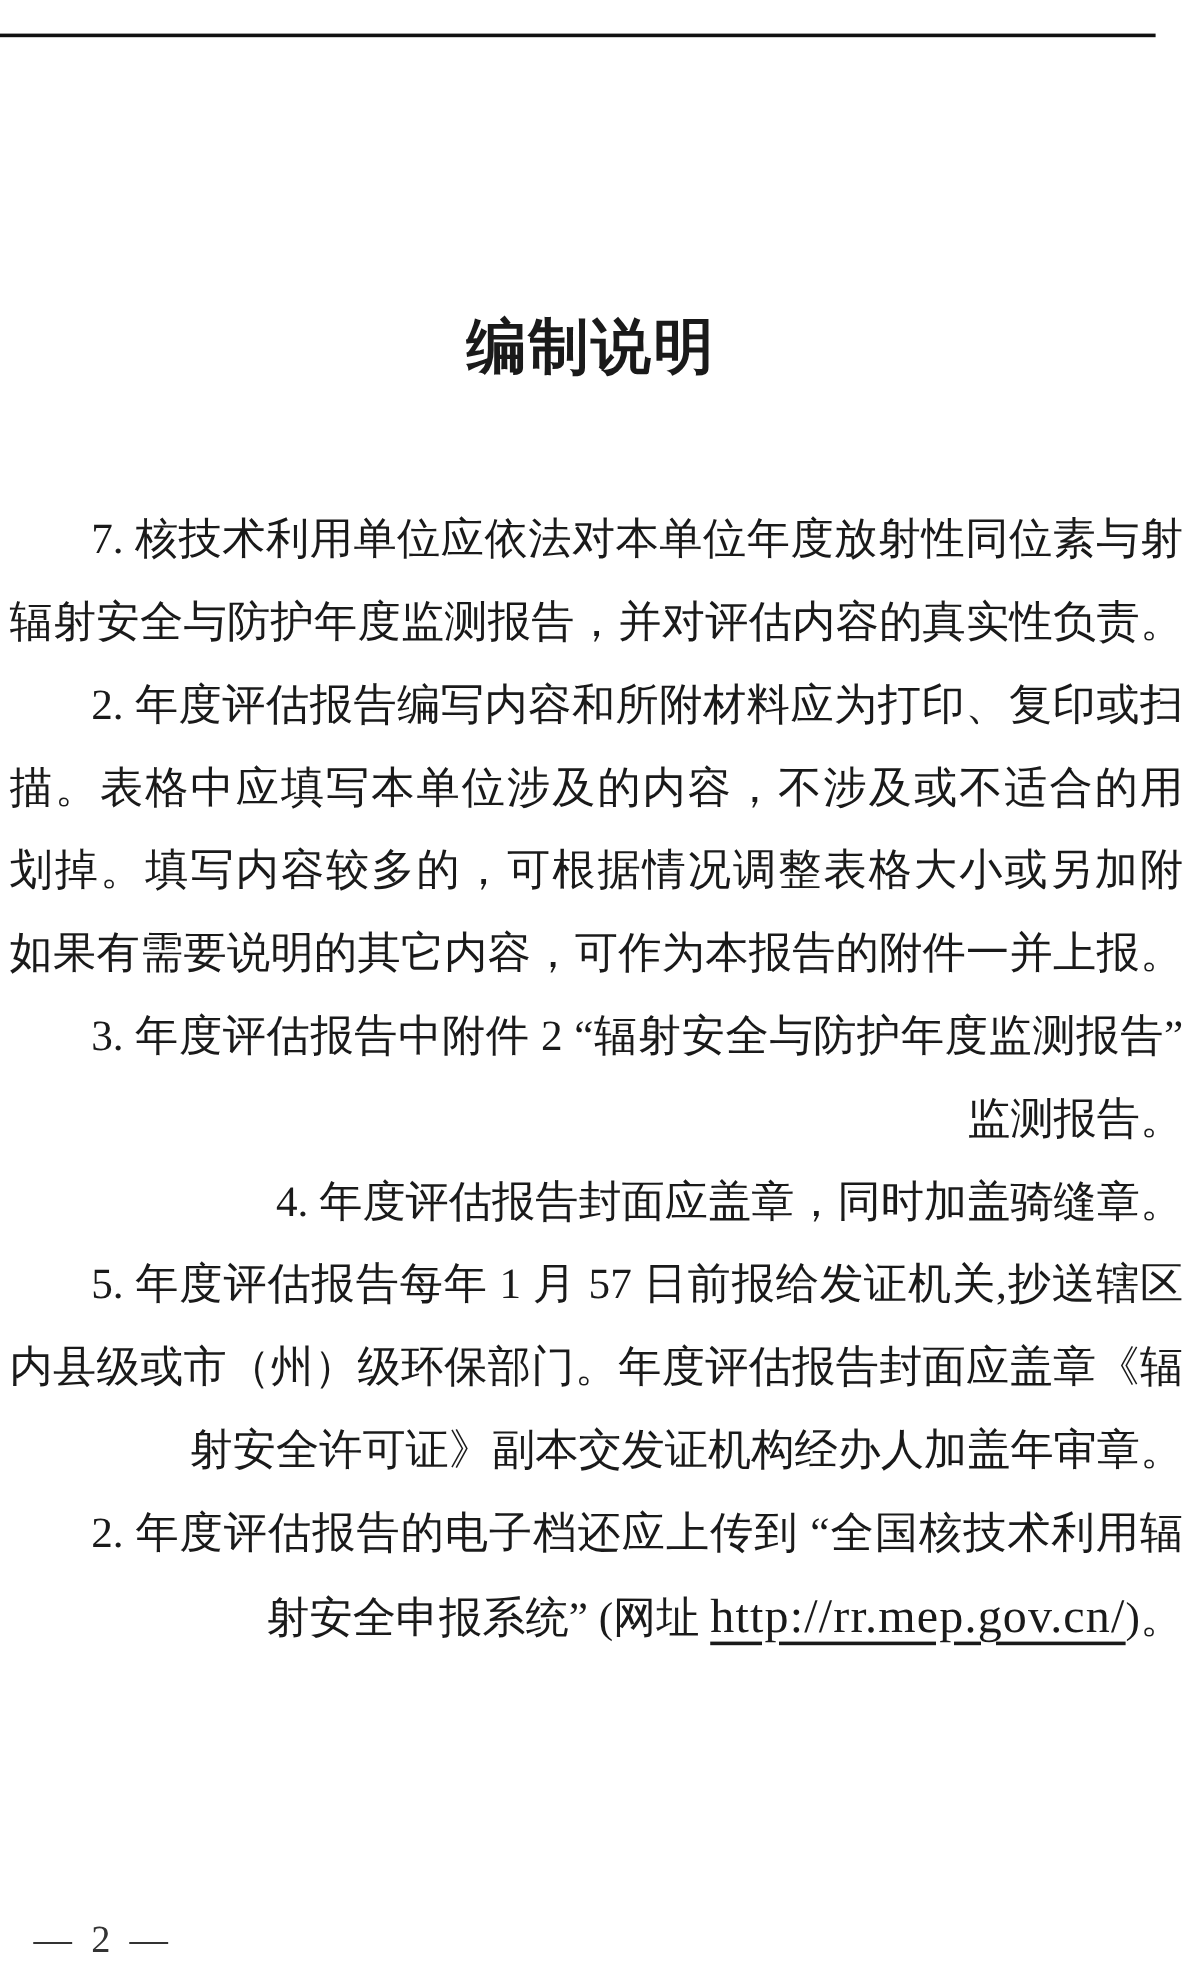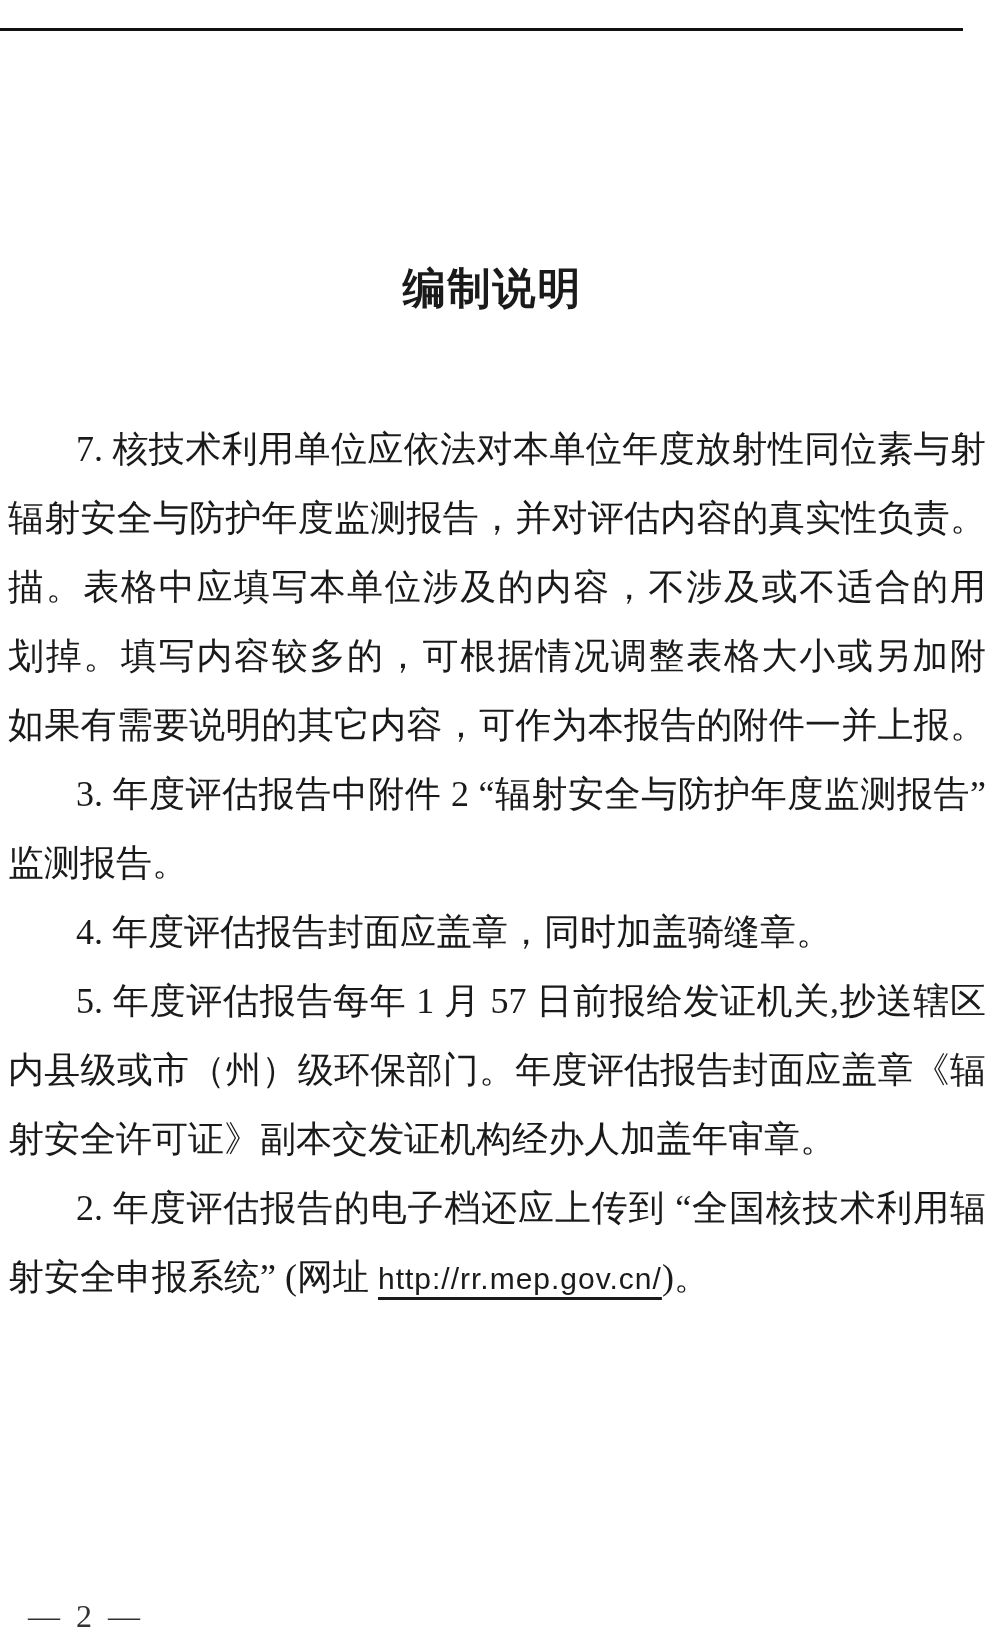--- a/index.html
+++ b/index.html
@@ -23,51 +23,51 @@
     width: 963px;
     height: 3px;
     background: #111111;
   }
   .doc-title {
     position: absolute;
     top: 258px;
     left: 0;
     width: 985px;
     text-align: center;
-    font-size: 43px;
+    font-size: 50px;
     font-weight: bold;
     letter-spacing: 2px;
     line-height: 62px;
     white-space: nowrap;
   }
   .body-lines {
     position: absolute;
     top: 415px;
     left: 8px;
     width: 978px;
   }
   .line {
     height: 69px;
     line-height: 69px;
     font-size: 36px;
     overflow: hidden;
-    text-align: left;
+    text-align: right;
     white-space: nowrap;
   }
   .line.justify {
     white-space: normal;
     text-align: justify;
     text-align-last: justify;
   }
   .line.indent {
     padding-left: 68px;
   }
   .url {
-    font-family: Liberation Sans, sans-serif;
-    font-size: 30px;
+    font-family: Liberation Serif, serif;
+    font-size: 40px;
     text-decoration: underline;
     text-decoration-thickness: 3px;
     text-underline-offset: 8px;
     letter-spacing: 1px;
   }
   .page-number {
     position: absolute;
     top: 1598px;
     left: 28px;
     font-size: 32px;
@@ -78,20 +78,21 @@
 </style>
 </head>
 <body>
 
 <div class="page">
   <div class="top-rule"></div>
   <div class="doc-title">编制说明</div>
   <div class="body-lines">
       <div class="line indent justify"><span>7. 核技术利用单位应依法对本单位年度放射性同位素与射</span></div>
       <div class="line justify"><span>辐射安全与防护年度监测报告，并对评估内容的真实性负责。</span></div>
+      <div class="line indent justify"><span>2. 年度评估报告编写内容和所附材料应为打印、复印或扫</span></div>
       <div class="line justify"><span>描。表格中应填写本单位涉及的内容，不涉及或不适合的用 “/”</span></div>
       <div class="line justify"><span>划掉。填写内容较多的，可根据情况调整表格大小或另加附页。</span></div>
       <div class="line justify"><span>如果有需要说明的其它内容，可作为本报告的附件一并上报。</span></div>
       <div class="line indent justify"><span>3. 年度评估报告中附件 2 “辐射安全与防护年度监测报告”</span></div>
       <div class="line"><span>监测报告。</span></div>
       <div class="line indent"><span>4. 年度评估报告封面应盖章，同时加盖骑缝章。</span></div>
       <div class="line indent justify"><span>5. 年度评估报告每年 1 月 57 日前报给发证机关,抄送辖区</span></div>
       <div class="line justify"><span>内县级或市（州）级环保部门。年度评估报告封面应盖章《辐</span></div>
       <div class="line"><span>射安全许可证》副本交发证机构经办人加盖年审章。</span></div>
       <div class="line indent justify"><span>2. 年度评估报告的电子档还应上传到 “全国核技术利用辐</span></div>

